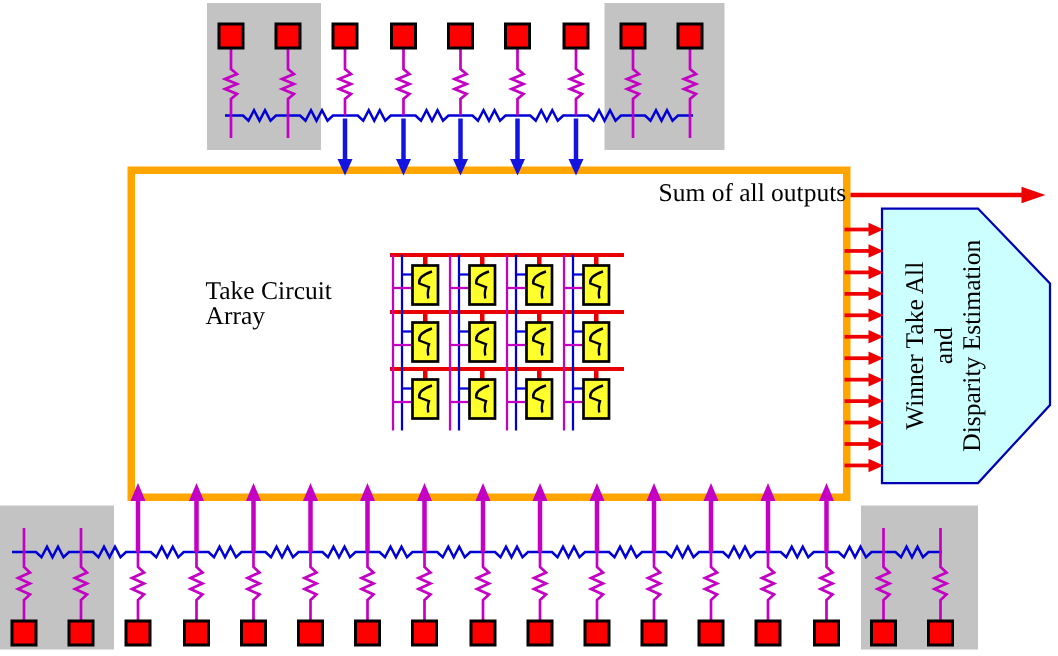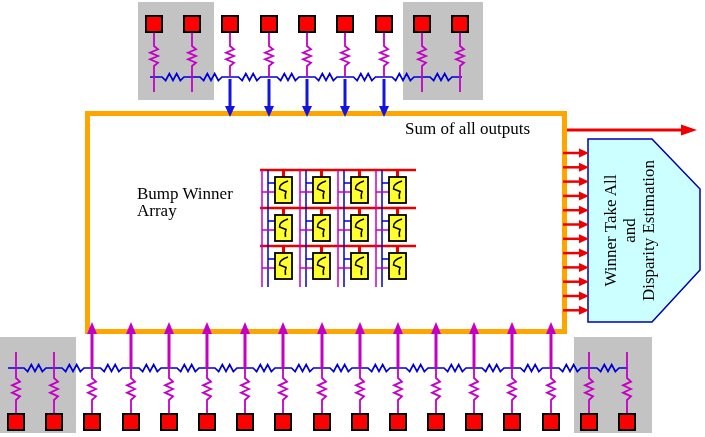--- a/index.html
+++ b/index.html
@@ -3,21 +3,21 @@
 <meta charset="utf-8">
 <style>
   html,body{margin:0;padding:0;background:#fff;}
   .stage{position:relative;width:705px;height:437px;background:#fff;overflow:hidden;
          font-family:"Liberation Serif", serif;}
   .panel{position:absolute;background:#c3c3c3;}
   .mainbox{position:absolute;box-sizing:border-box;border:5px solid #ffa500;background:#ffffff;}
   svg.layer{position:absolute;left:0;top:0;}
   .lbl{position:absolute;color:#000;font-size:17px;line-height:18px;}
   .lbl-bump{left:137px;top:185px;width:118px;line-height:17px;}
-  .lbl-sum{left:405px;top:120px;white-space:nowrap;}
+  .lbl-sum{left:439px;top:120px;white-space:nowrap;}
   .wta-text{position:absolute;left:536px;top:202px;width:186px;height:57px;
             transform:rotate(-90deg);transform-origin:center center;
             display:flex;flex-direction:column;justify-content:center;}
   .wta-text div{text-align:center;font-size:17px;line-height:19px;white-space:nowrap;color:#000;}
 </style>
 </head>
 <body>
 
 <div class="stage">
   <div id="panels">
@@ -218,20 +218,20 @@
       <polygon points="589,267.4 579,262.9 579,271.9" fill="#ee0000" stroke="none"></polygon>
       <line x1="563" y1="281.70000000000005" x2="580" y2="281.70000000000005" stroke="#ee0000" stroke-width="2.5"></line>
       <polygon points="589,281.70000000000005 579,277.20000000000005 579,286.20000000000005" fill="#ee0000" stroke="none"></polygon>
       <line x1="563" y1="296" x2="580" y2="296" stroke="#ee0000" stroke-width="2.5"></line>
       <polygon points="589,296 579,291.5 579,300.5" fill="#ee0000" stroke="none"></polygon>
       <line x1="563" y1="310.3" x2="580" y2="310.3" stroke="#ee0000" stroke-width="2.5"></line>
       <polygon points="589,310.3 579,305.8 579,314.8" fill="#ee0000" stroke="none"></polygon>
       <line x1="567" y1="130" x2="685" y2="130" stroke="#ee0000" stroke-width="3"></line>
       <polygon points="697,130 681,124.5 681,135.5" fill="#ee0000" stroke="none"></polygon>
     </svg>
-  <div class="lbl lbl-bump">Bump Winner Array</div>
+  <div class="lbl lbl-bump">Take Circuit Array</div>
   <div class="lbl lbl-sum">Sum of all outputs</div>
   <div class="wta-text">
     <div>Winner Take All</div>
     <div>and</div>
     <div>Disparity Estimation</div>
   </div>
 </div>
 
 </body></html>

